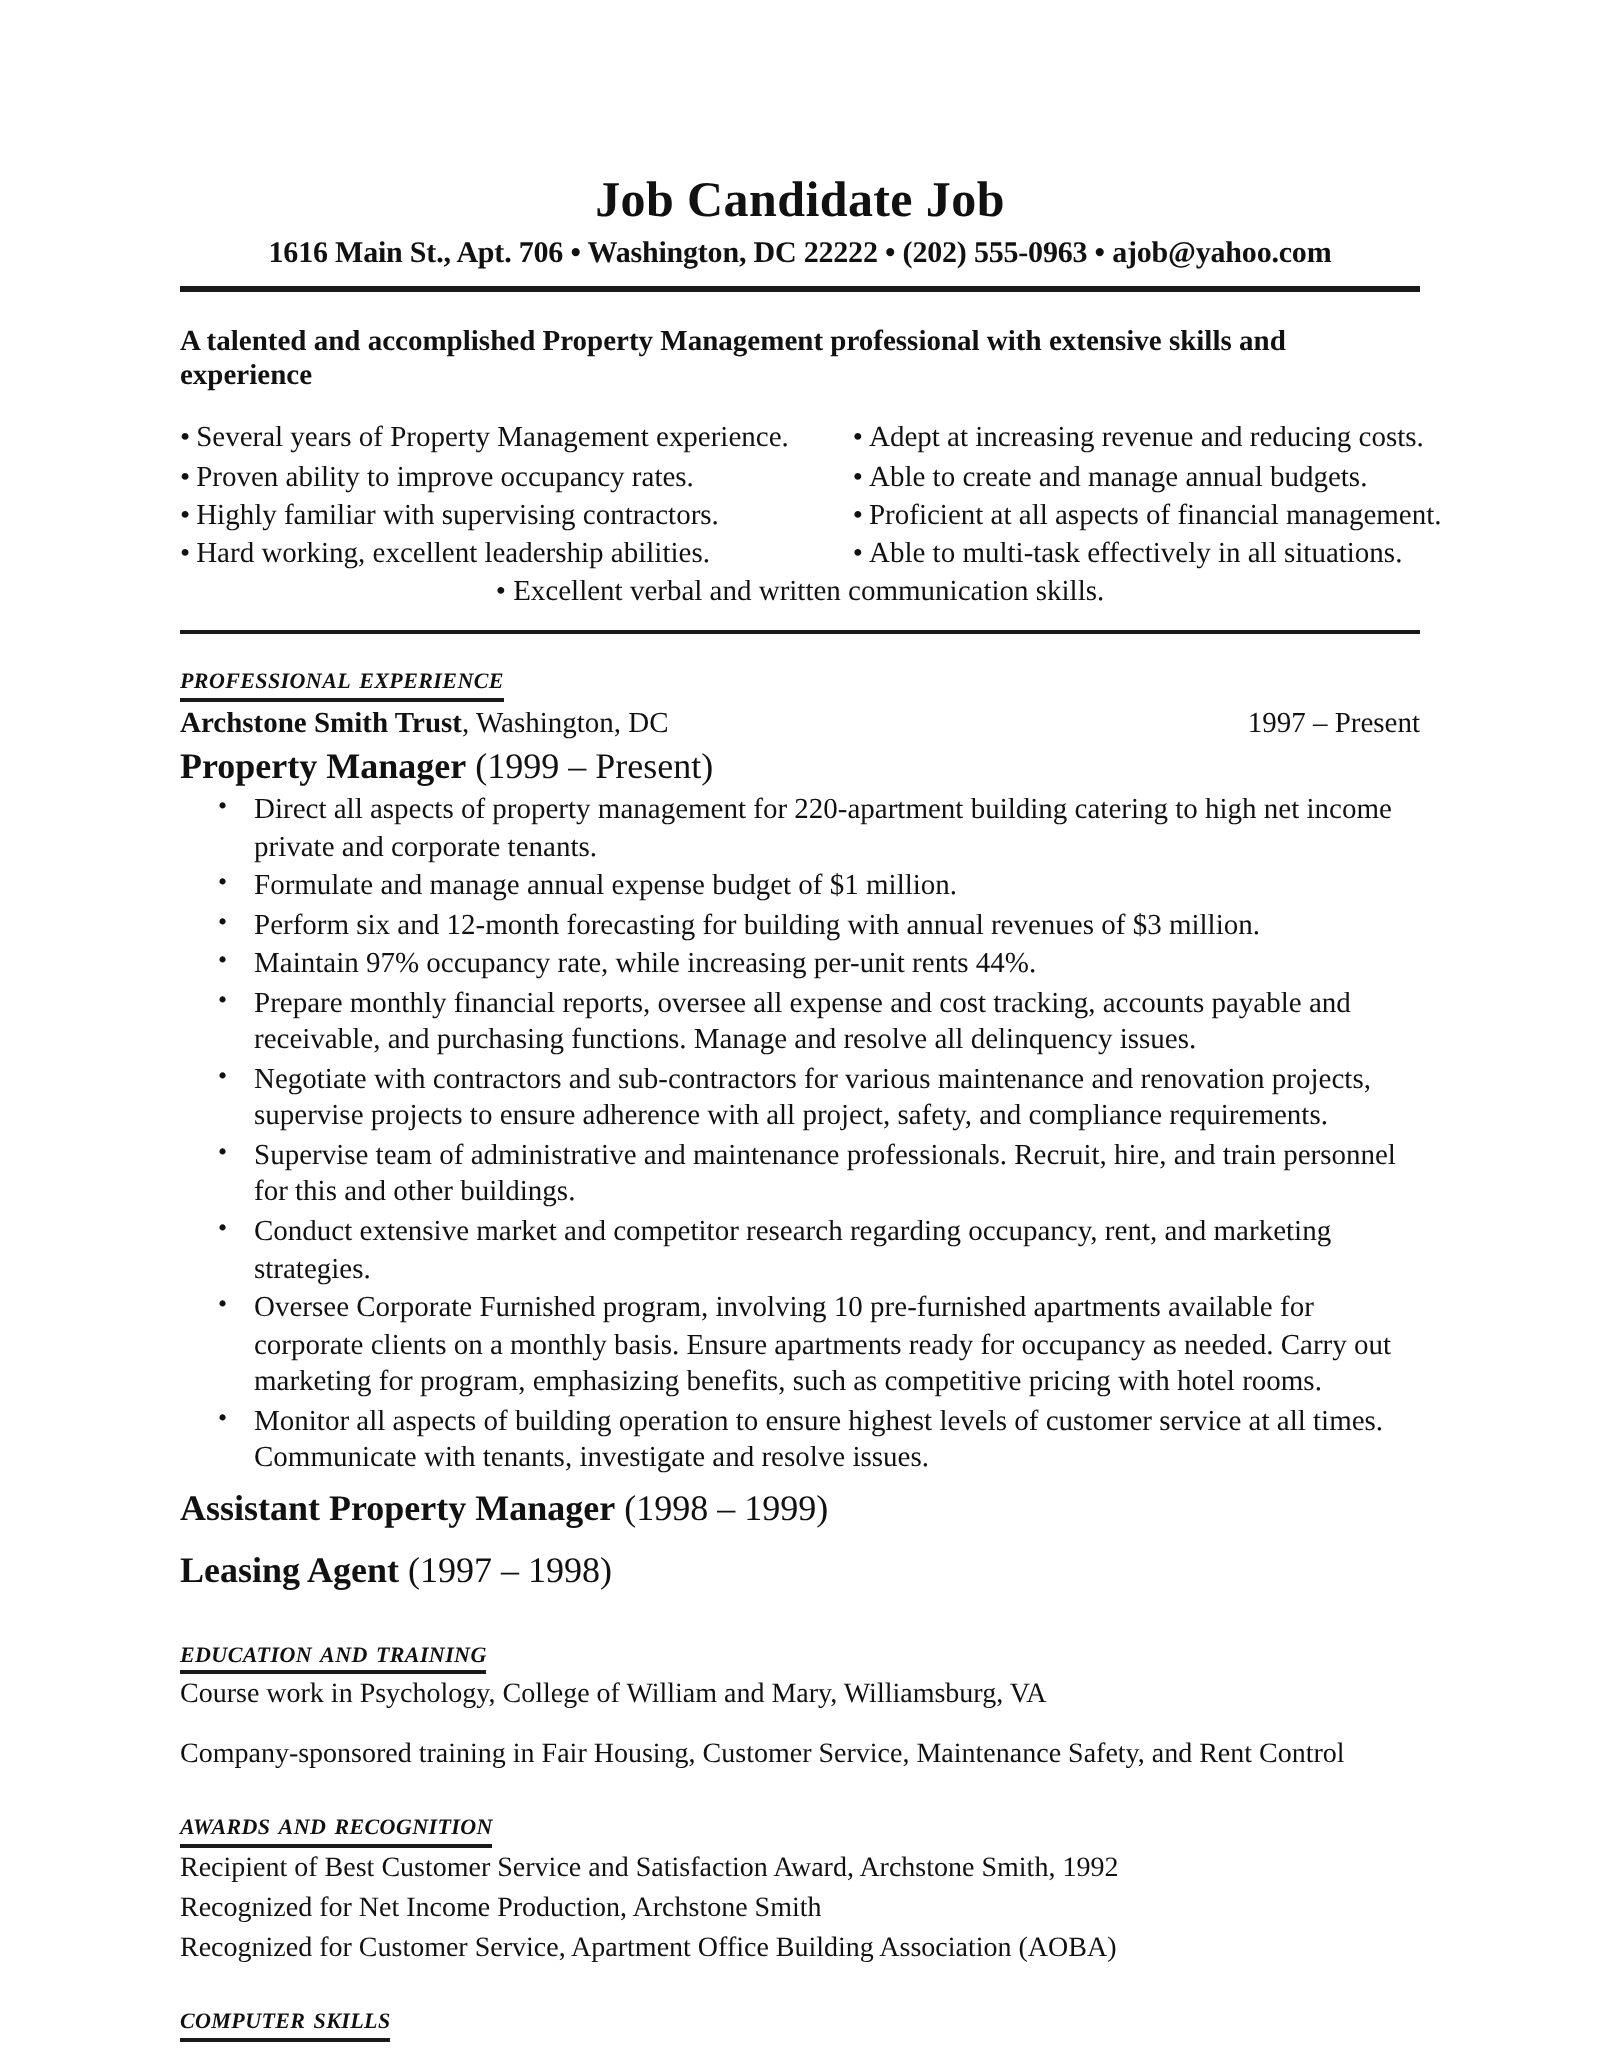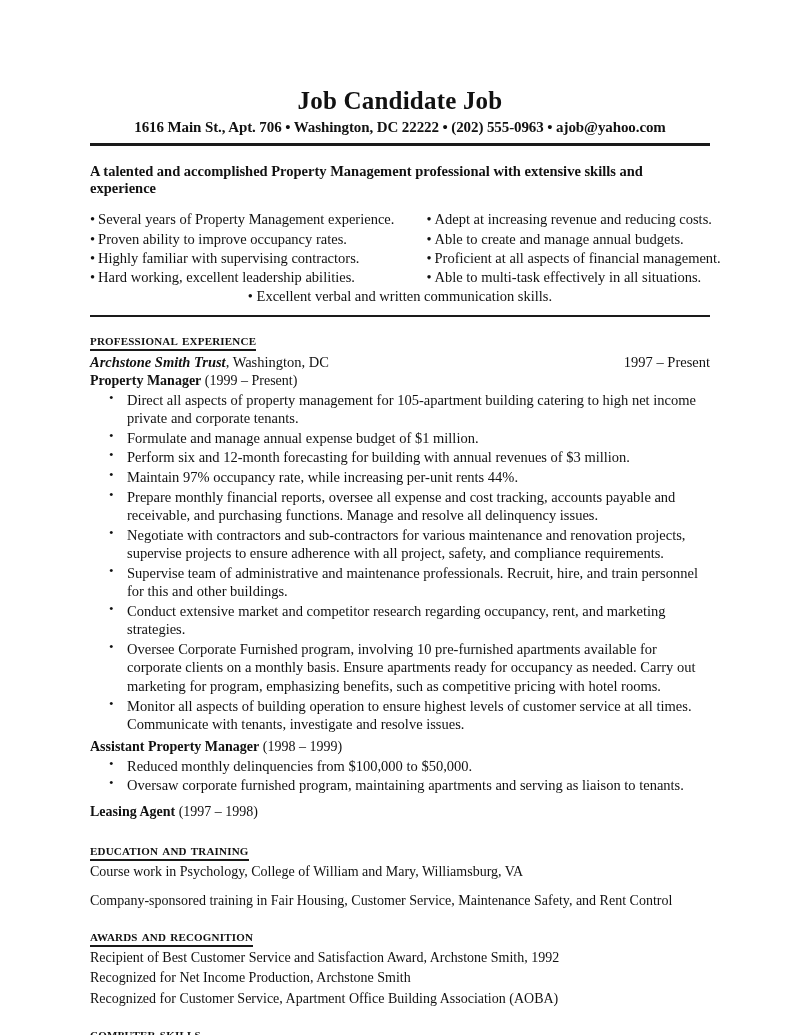--- a/index.html
+++ b/index.html
@@ -99,36 +99,36 @@
     font-size: 15.5px;
     font-weight: bold;
     font-variant: small-caps;
     text-transform: lowercase;
     display: inline-block;
     border-bottom: 2px solid #1a1a1a;
     line-height: 1.15;
     padding-bottom: 0px;
     letter-spacing: 0.2px;
   }
-  .section-head-wrap { margin-top: 14px; }
+  .section-head-wrap { margin-top: 14px; font-style: italic; }
 
   .employer-row {
     display: flex;
     justify-content: space-between;
     align-items: baseline;
     font-size: 14.5px;
     margin-top: 2px;
     line-height: 1.25;
   }
-  .employer-name { font-weight: bold; font-style: italic; }
+  .employer-name { font-weight: bold; }
   .employer-loc { font-weight: normal; font-family: Liberation Serif, serif; }
   .employer-dates { font-weight: normal; white-space: nowrap; }
 
   .job-title {
-    font-size: 14px;
+    font-size: 18px;
     margin-top: 1px;
     line-height: 1.3;
   }
   .job-title b { font-weight: bold; }
   .job-title span.period { font-weight: normal; }
 
   ul.jobs {
     list-style: none;
     margin: 1px 0 0 0;
     padding: 0;
@@ -191,37 +191,33 @@
       <div class="section-head">Professional Experience</div>
     </div>
 
     <div class="employer-row">
       <div><span class="employer-name">Archstone Smith Trust</span><span class="employer-loc">, Washington, DC</span></div>
       <div class="employer-dates">1997 – Present</div>
     </div>
 
     <div class="job-title"><b>Property Manager</b> <span class="period">(1999 – Present)</span></div>
     <ul class="jobs">
-      <li>Direct all aspects of property management for 105-apartment building catering to high net income private and corporate tenants.</li>
+      <li>Direct all aspects of property management for 220-apartment building catering to high net income private and corporate tenants.</li>
       <li>Formulate and manage annual expense budget of $1 million.</li>
       <li>Perform six and 12-month forecasting for building with annual revenues of $3 million.</li>
       <li>Maintain 97% occupancy rate, while increasing per-unit rents 44%.</li>
       <li>Prepare monthly financial reports, oversee all expense and cost tracking, accounts payable and receivable, and purchasing functions.  Manage and resolve all delinquency issues.</li>
       <li>Negotiate with contractors and sub-contractors for various maintenance and renovation projects, supervise projects to ensure adherence with all project, safety, and compliance requirements.</li>
       <li>Supervise team of administrative and maintenance professionals.  Recruit, hire, and train personnel for this and other buildings.</li>
       <li>Conduct extensive market and competitor research regarding occupancy, rent, and marketing strategies.</li>
       <li>Oversee Corporate Furnished program, involving 10 pre-furnished apartments available for corporate clients on a monthly basis.  Ensure apartments ready for occupancy as needed.  Carry out marketing for program, emphasizing benefits, such as competitive pricing with hotel rooms.</li>
       <li>Monitor all aspects of building operation to ensure highest levels of customer service at all times.  Communicate with tenants, investigate and resolve issues.</li>
     </ul>
 
     <div class="job-title" style="margin-top:4px;"><b>Assistant Property Manager</b> <span class="period">(1998 – 1999)</span></div>
-    <ul class="jobs">
-      <li>Reduced monthly delinquencies from $100,000 to $50,000.</li>
-      <li>Oversaw corporate furnished program, maintaining apartments and serving as liaison to tenants.</li>
-    </ul>
 
     <div class="job-title" style="margin-top:8px;"><b>Leasing Agent</b> <span class="period">(1997 – 1998)</span></div>
 
     <div class="section-head-wrap" style="margin-top:20px;">
       <div class="section-head">Education and Training</div>
     </div>
     <div class="plain-line">Course work in Psychology, College of William and Mary, Williamsburg, VA</div>
     <div class="plain-line gap">Company-sponsored training in Fair Housing, Customer Service, Maintenance Safety, and Rent Control</div>
 
     <div class="section-head-wrap" style="margin-top:17px;">

